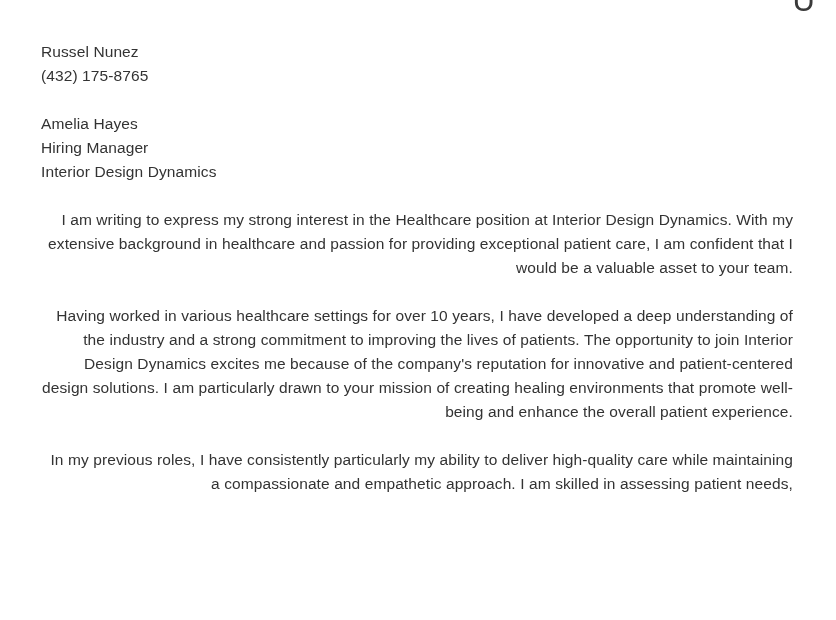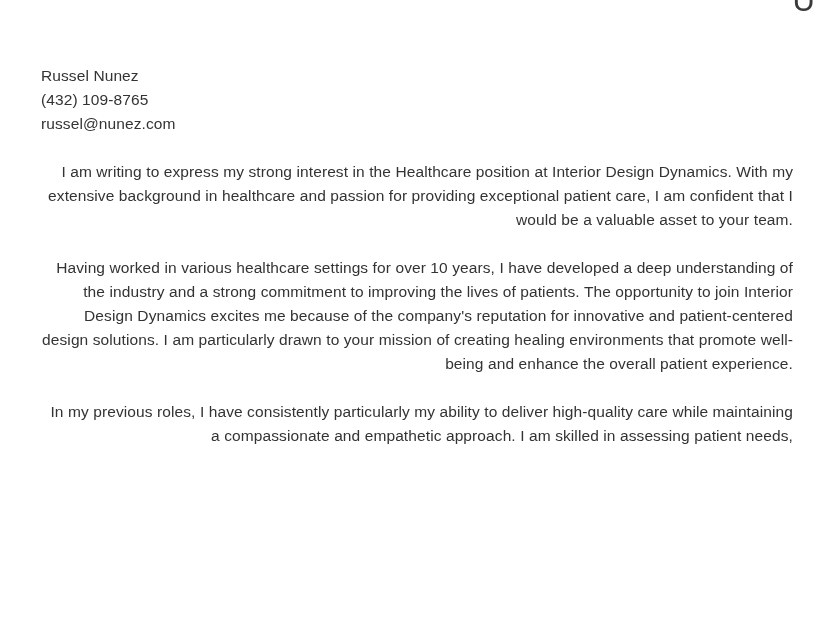--- a/index.html
+++ b/index.html
@@ -28,43 +28,46 @@
   }
   .letter {
     position: absolute;
     left: 41px;
     top: 40px;
     width: 752px;
     color: #333333;
     font-size: 15.5px;
     line-height: 24px;
     letter-spacing: 0.1px;
-    margin-top: 24px;
   }
   .block { margin-bottom: 24px; }
   .block:last-child { margin-bottom: 0; }
   .line { white-space: nowrap; }
   .para { text-align: right; }
 </style>
 </head>
 <body>
 
 <div class="page">
 
   <span class="cropped-glyph">U</span>
 
   <div class="letter">
 
     <div class="block">
       <div class="line">Russel Nunez</div>
-      <div class="line">(432) 109-8765</div>
-      <div class="line">russel@nunez.com</div>
+      <div class="line">(432) 175-8765</div>
     </div>
 
 
+    <div class="block">
+      <div class="line">Amelia Hayes</div>
+      <div class="line">Hiring Manager</div>
+      <div class="line">Interior Design Dynamics</div>
+    </div>
 
 
     <div class="block para">I am writing to express my strong interest in the Healthcare position at Interior Design Dynamics. With my extensive background in healthcare and passion for providing exceptional patient care, I am confident that I would be a valuable asset to your team.</div>
 
     <div class="block para">Having worked in various healthcare settings for over 10 years, I have developed a deep understanding of the industry and a strong commitment to improving the lives of patients. The opportunity to join Interior Design Dynamics excites me because of the company's reputation for innovative and patient-centered design solutions. I am particularly drawn to your mission of creating healing environments that promote well-being and enhance the overall patient experience.</div>
 
     <div class="block para">In my previous roles, I have consistently particularly my ability to deliver high-quality care while maintaining a compassionate and empathetic approach. I am skilled in assessing patient needs,</div>
 
   </div>
 </div>

